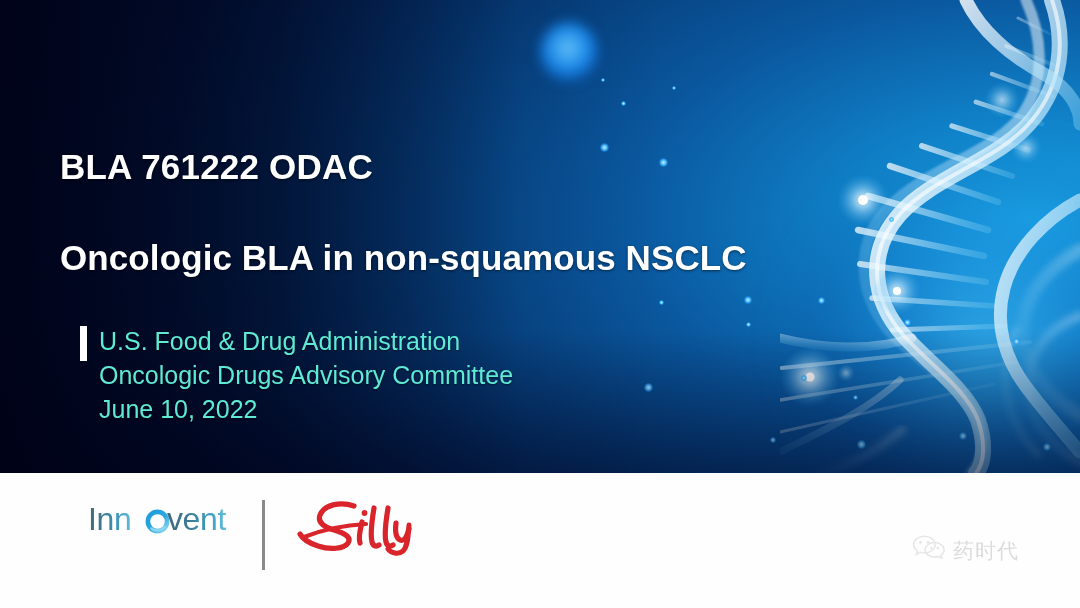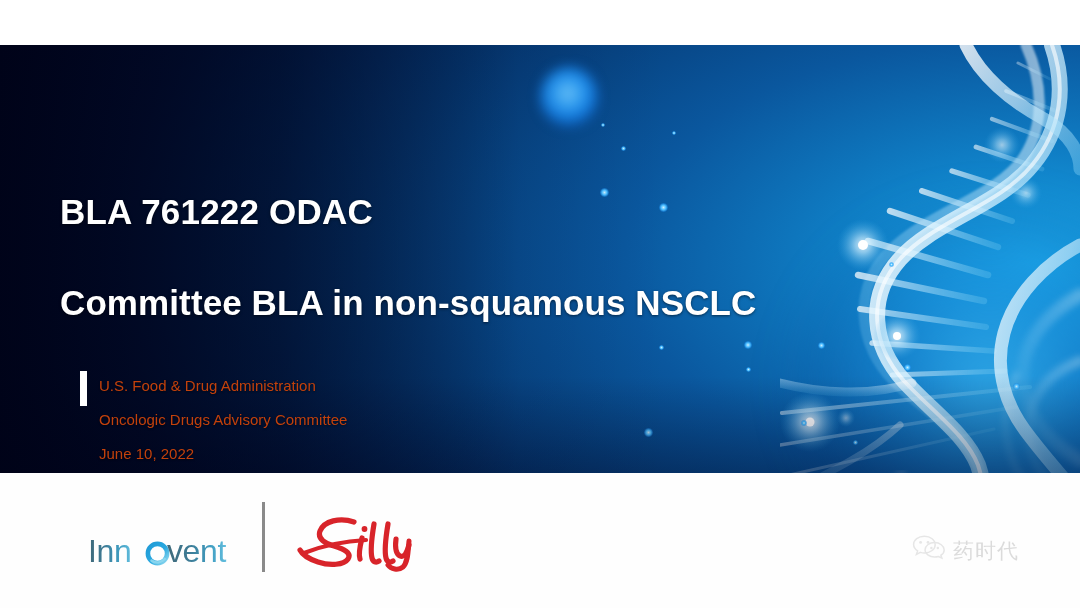--- a/index.html
+++ b/index.html
@@ -23,21 +23,20 @@
 
   
   .hero {
     position: absolute;
     left: 0;
     top: 0;
     width: 1080px;
     height: 473px;
     overflow: hidden;
     background: #00032a;
-    margin-top: 45px;
   }
 
   
   .hero-bg {
     position: absolute;
     inset: 0;
     background:
       radial-gradient(120% 150% at 96% 46%, #1aa8ea 0%, #0f7dc4 16%, #0a579e 32%, #053771 52%, #021a4a 72%, #00042a 100%),
       linear-gradient(90deg, #00032a 0%, #00052e 34%, #011b4e 56%, #04417f 76%, #0a6aad 92%, #0d84c6 100%);
   }
@@ -125,22 +124,22 @@
     left: 0;
     top: 2px;
     width: 7px;
     height: 35px;
     background: #ffffff;
   }
   .sub-lines {
     margin-left: 19px;
   }
   .sub-line {
-    font-size: 15px;
-    color: #c2410c;
+    font-size: 25px;
+    color: #5eead4;
     line-height: 34px;
     white-space: nowrap;
     font-weight: normal;
     text-shadow: 0 1px 2px rgba(0,0,0,0.45);
   }
 
   
   .footer {
     position: absolute;
     left: 0;
@@ -149,21 +148,21 @@
     height: 135px;
     background: #fefefe;
   }
 
   .logo-row {
     position: absolute;
     left: 88px;
     top: 500px;
     height: 72px;
     display: flex;
-    align-items: flex-end;
+    align-items: flex-start;
   }
   .innovent-logo { display: block; }
   .logo-divider {
     width: 3px;
     height: 70px;
     background: #8a8a8a;
     margin: 0 31px 0 22px;
   }
   .lilly-logo { display: block; }
 
@@ -300,21 +299,21 @@
     <div class="particle" style="left:857px;top:440px;width:9px;height:9px;"></div>
     <div class="particle" style="left:1013px;top:338px;width:7px;height:7px;"></div>
     <div class="particle" style="left:959px;top:432px;width:8px;height:8px;"></div>
     <div class="particle" style="left:1043px;top:443px;width:8px;height:8px;"></div>
     <div class="particle" style="left:770px;top:437px;width:6px;height:6px;"></div>
     <div class="particle" style="left:889px;top:217px;width:5px;height:5px;"></div>
 
     <div class="hero-vignette"></div>
 
     <div class="title-1">BLA 761222 ODAC</div>
-    <div class="title-2">Committee BLA in non-squamous NSCLC</div>
+    <div class="title-2">Oncologic BLA in non-squamous NSCLC</div>
 
     <div class="subtitle-block">
       <div class="accent-bar"></div>
       <div class="sub-lines">
         <div class="sub-line">U.S. Food &amp; Drug Administration</div>
         <div class="sub-line">Oncologic Drugs Advisory Committee</div>
         <div class="sub-line">June 10, 2022</div>
       </div>
     </div>
   </div>

